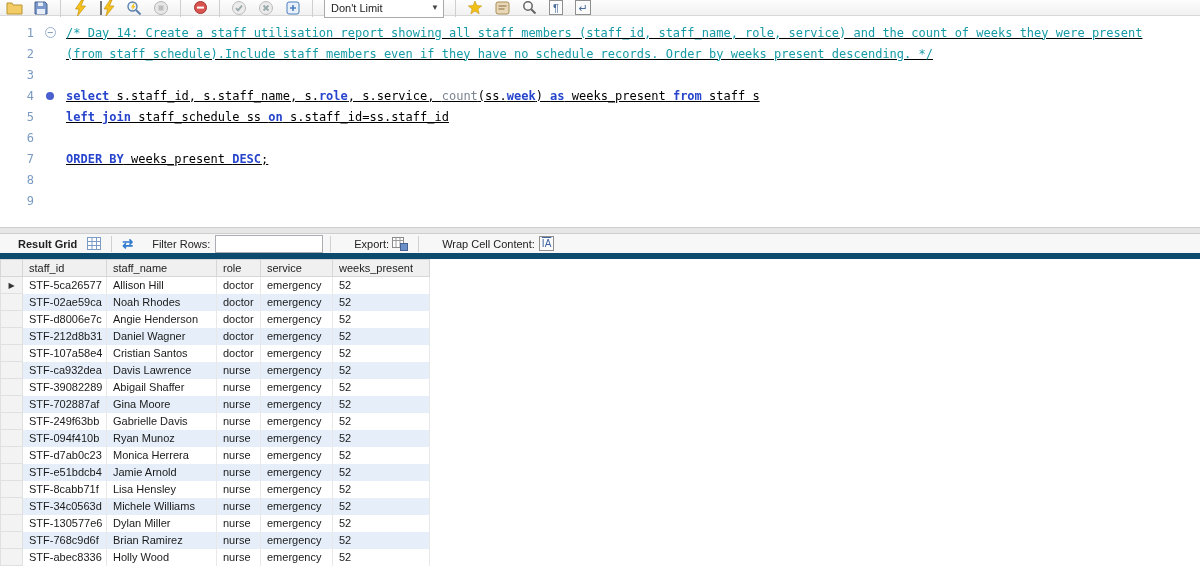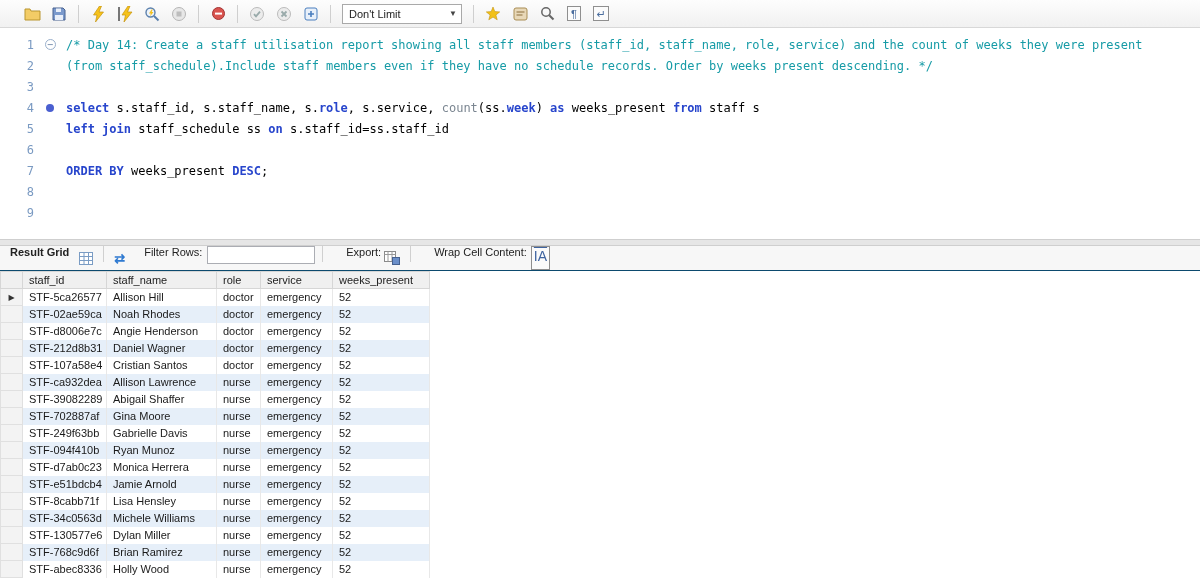--- a/index.html
+++ b/index.html
@@ -1,23 +1,23 @@
 <!DOCTYPE html>
 <html style="--kw: #2745cc; --comment: #169ba6; --fn: #7b8691; --ln: #7a9ac2; --stripe: #e6eff9; --accent: #2f7ad1;"><head>
 <meta charset="utf-8">
 <style>
   * { margin:0; padding:0; box-sizing:border-box; }
   html,body { width:1200px; height:581px; overflow:hidden; background:#fff;
               font-family:"Liberation Sans", sans-serif; }
   .app { width:1200px; height:581px; position:relative; overflow:hidden; }
 
   
-  .toolbar { height:28px; background:linear-gradient(#fdfdfd,#f1f1f1);
+  .toolbar { height:16px; background:linear-gradient(#fdfdfd,#f1f1f1);
              border-bottom:1px solid #d8d8d8; display:flex; align-items:center;
-             padding:0 20px; gap:3px; }
+             padding:0 2px; gap:3px; }
   .tb-btn { width:24px; height:24px; display:flex; align-items:center; justify-content:center;
             border-radius:2px; }
   .tb-sep { width:1px; height:18px; background:#cfcfcf; margin:0 4px; flex:none; }
   .limit-dd { display:flex; align-items:center; justify-content:space-between;
               width:120px; height:20px; background:#fff; border:1px solid #a9a9a9;
               padding:0 4px 0 6px; font-size:11px; color:#222; margin:0 4px; }
   .dd-arrow { font-size:8px; color:#444; }
   .glyph-box { border:1px solid #8f8f8f; background:#fbfbfb; color:#4a6d9e;
                font-size:11px; line-height:12px; padding:0 2px; min-width:14px;
                height:15px; display:flex; align-items:center; justify-content:center; }
@@ -25,41 +25,41 @@
   
   .editor { height:211px; background:#fff; padding-top:6px;
             font-family:"DejaVu Sans Mono","Liberation Mono",monospace; font-size:12px; }
   .ed-line { display:flex; align-items:center; height:21px; }
   .ln { width:34px; flex:none; text-align:right; color:var(--ln); font-size:12px; }
   .mk { width:32px; flex:none; display:flex; align-items:center; justify-content:center; }
   .fold-circle { width:11px; height:11px; border:1px solid #9ab0cc; border-radius:50%;
                  color:#6d87a8; font-size:10px; line-height:9px; text-align:center;
                  background:#fff; }
   .stmt-dot { width:8px; height:8px; border-radius:50%; background:#4a5fd0; }
-  .code { white-space:pre; color:#000; }
+  .code { white-space:pre; color:#000;text-decoration:underline; }
   .code .kw { color:var(--kw); font-weight:bold; }
   .code .comment { color:var(--comment); }
   .code .fn { color:var(--fn); }
 
   
   .splitter { height:7px; background:#e6e6e6; border-top:1px solid #cfcfcf;
               border-bottom:1px solid #cfcfcf; }
 
   
-  .result-bar { height:25px; background:#f7f7f7; border-bottom:1px solid #0c4a6e;
-                display:flex; font-size:11px; color:#222; padding:0 4px; }
+  .result-bar { height:25px; background:#f7f7f7; border-bottom:6px solid #0c4a6e;
+                display:flex; align-items:center; font-size:11px; color:#222; padding:0 12px; }
   .rg-title { font-weight:bold; margin:0 7px 0 6px; }
   .rb-sep { width:1px; height:16px; background:#d0d0d0; margin:0 7px; flex:none; }
   .rb-icon { display:flex; align-items:center; justify-content:center; margin:0 3px; }
   .refresh { color:var(--accent); font-weight:bold; font-size:13px; }
   .filter-input { width:108px; height:18px; border:1px solid #abadb3; background:#fff;
                   font-size:11px; padding:0 4px; margin-left:5px;
                   font-family:"Liberation Sans",sans-serif; }
   .lbl { margin-left:16px; }
-  .iab { border:1px solid #8f8f8f; color:#3f64a0; font-size:14px; padding:1px 2px;
+  .iab { border:1px solid #8f8f8f; color:#3f64a0; font-size:10px; padding:1px 2px;
          text-decoration:overline; background:#fbfbfb; margin-left:4px; }
 
   
   .grid-area { background:#fff; height:310px; overflow:hidden; }
   table.grid { border-collapse:collapse; table-layout:fixed; font-size:11px; }
   table.grid th { background:#f0f0f0; border:1px solid #d6d6d6; font-weight:normal;
                   text-align:left; height:17px; padding:0 3px 0 6px; color:#222;
                   white-space:nowrap; overflow:hidden; }
   table.grid td { height:17px; padding:0 3px 0 6px; border-right:1px solid #e8e8e8;
                   white-space:nowrap; overflow:hidden; color:#1a1a1a; }
@@ -298,21 +298,21 @@
             <td class="rh"></td>
             <td>STF-107a58e4</td>
             <td>Cristian Santos</td>
             <td>doctor</td>
             <td>emergency</td>
             <td>52</td>
           </tr>
           <tr>
             <td class="rh"></td>
             <td>STF-ca932dea</td>
-            <td>Allison Lawrence</td>
+            <td>Davis Lawrence</td>
             <td>nurse</td>
             <td>emergency</td>
             <td>52</td>
           </tr>
           <tr>
             <td class="rh"></td>
             <td>STF-39082289</td>
             <td>Abigail Shaffer</td>
             <td>nurse</td>
             <td>emergency</td>

